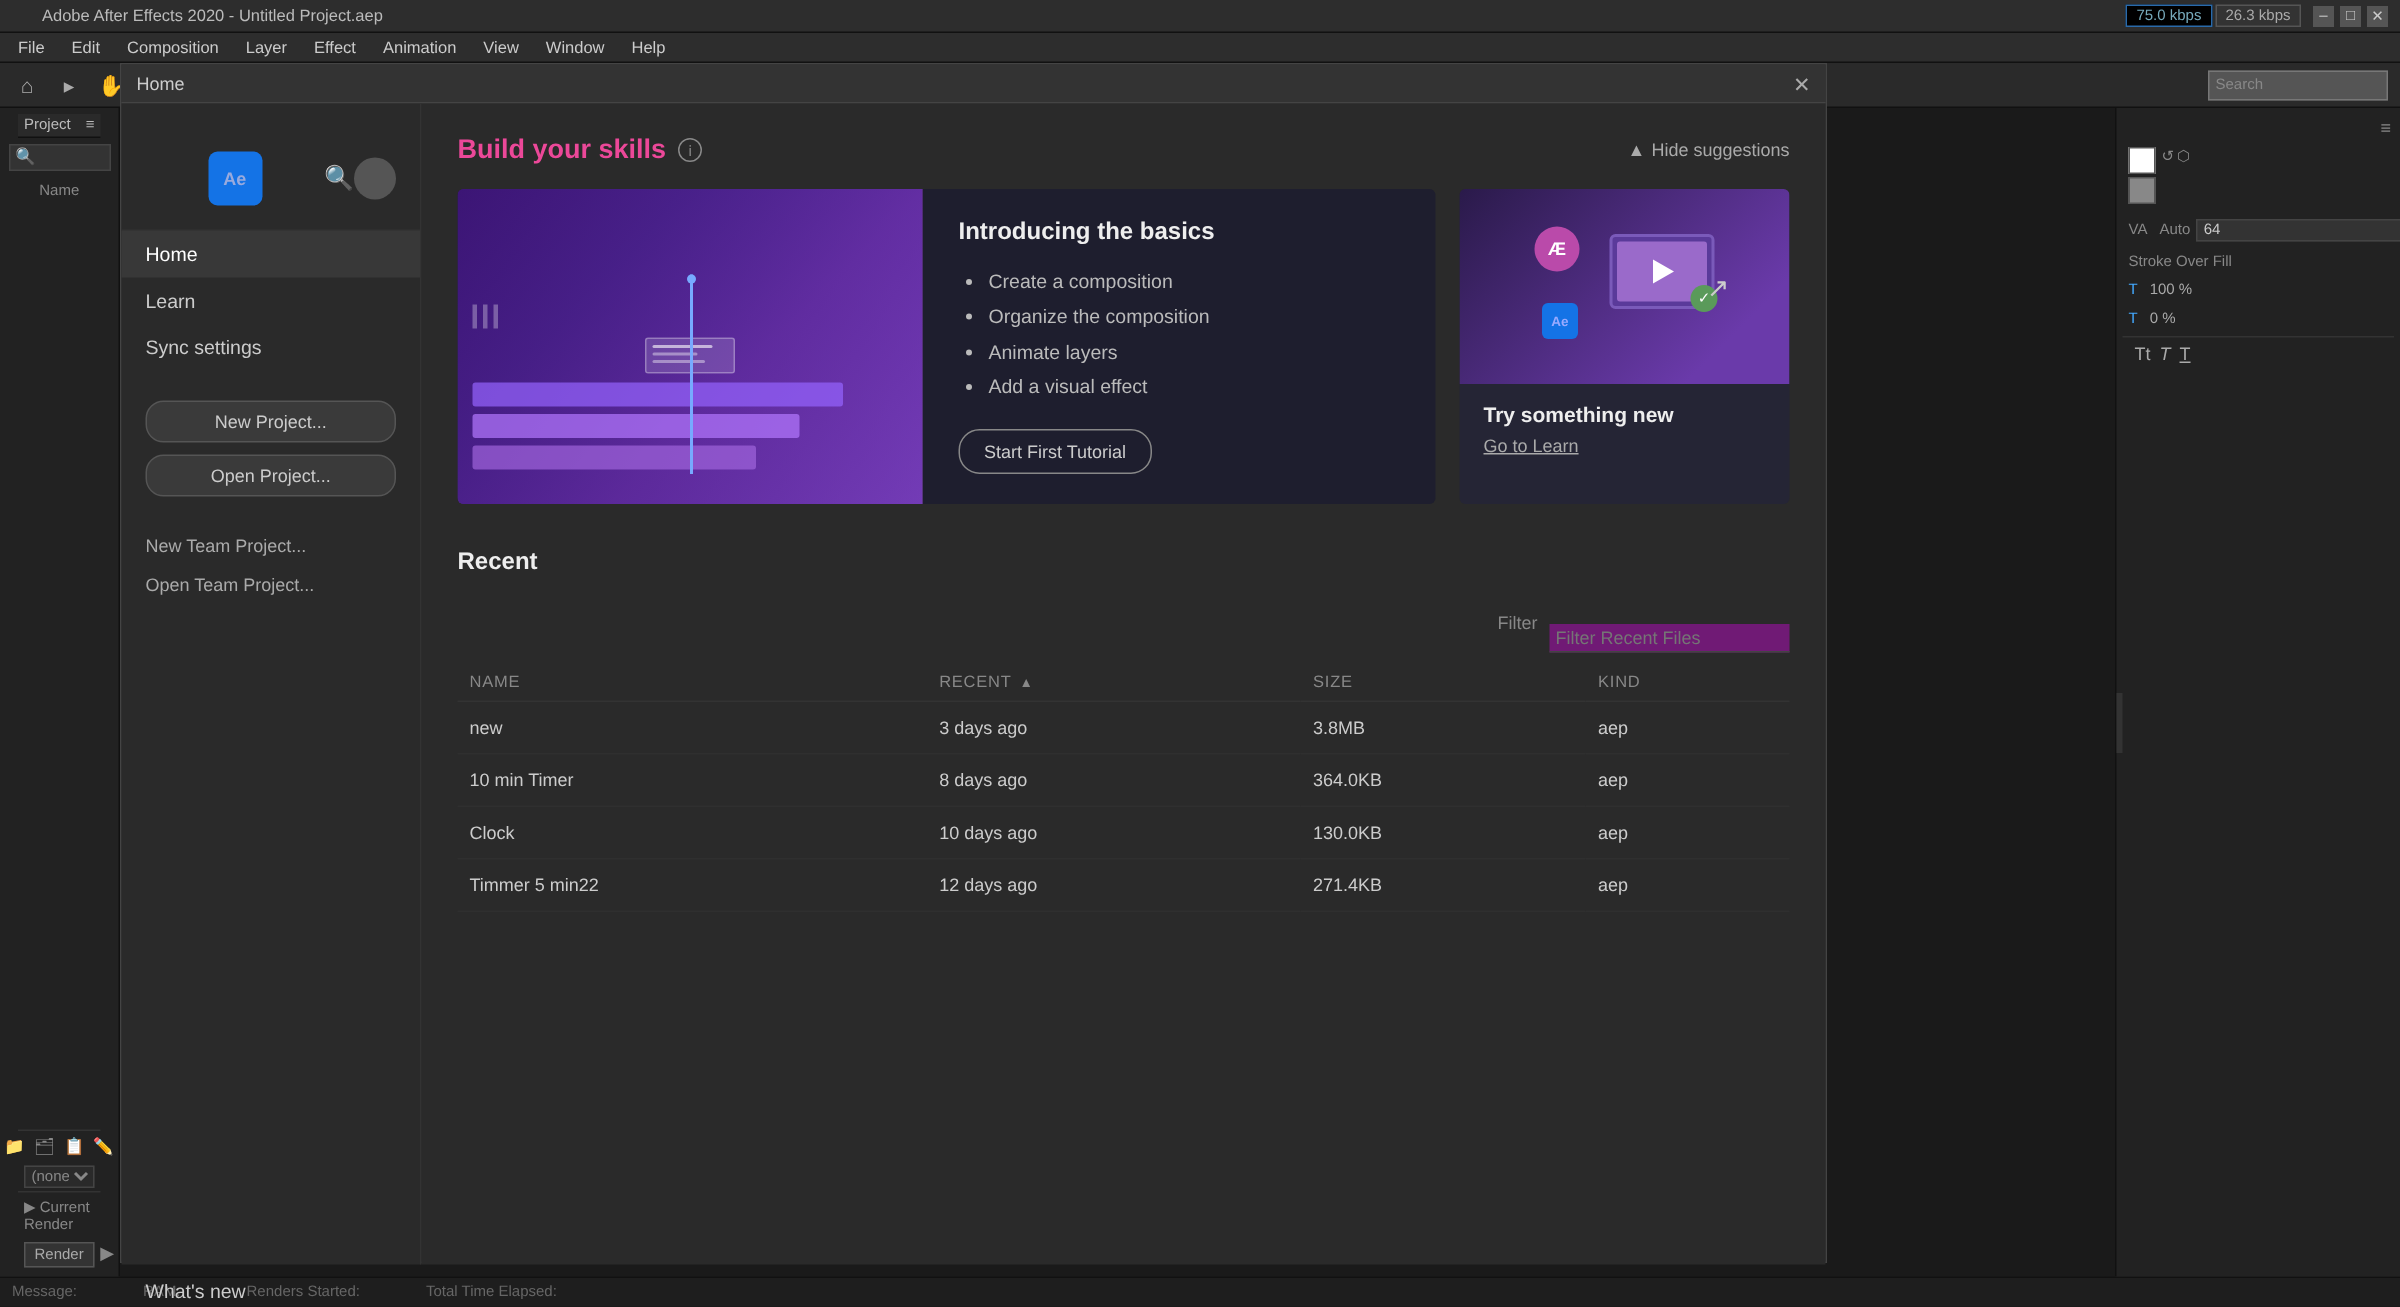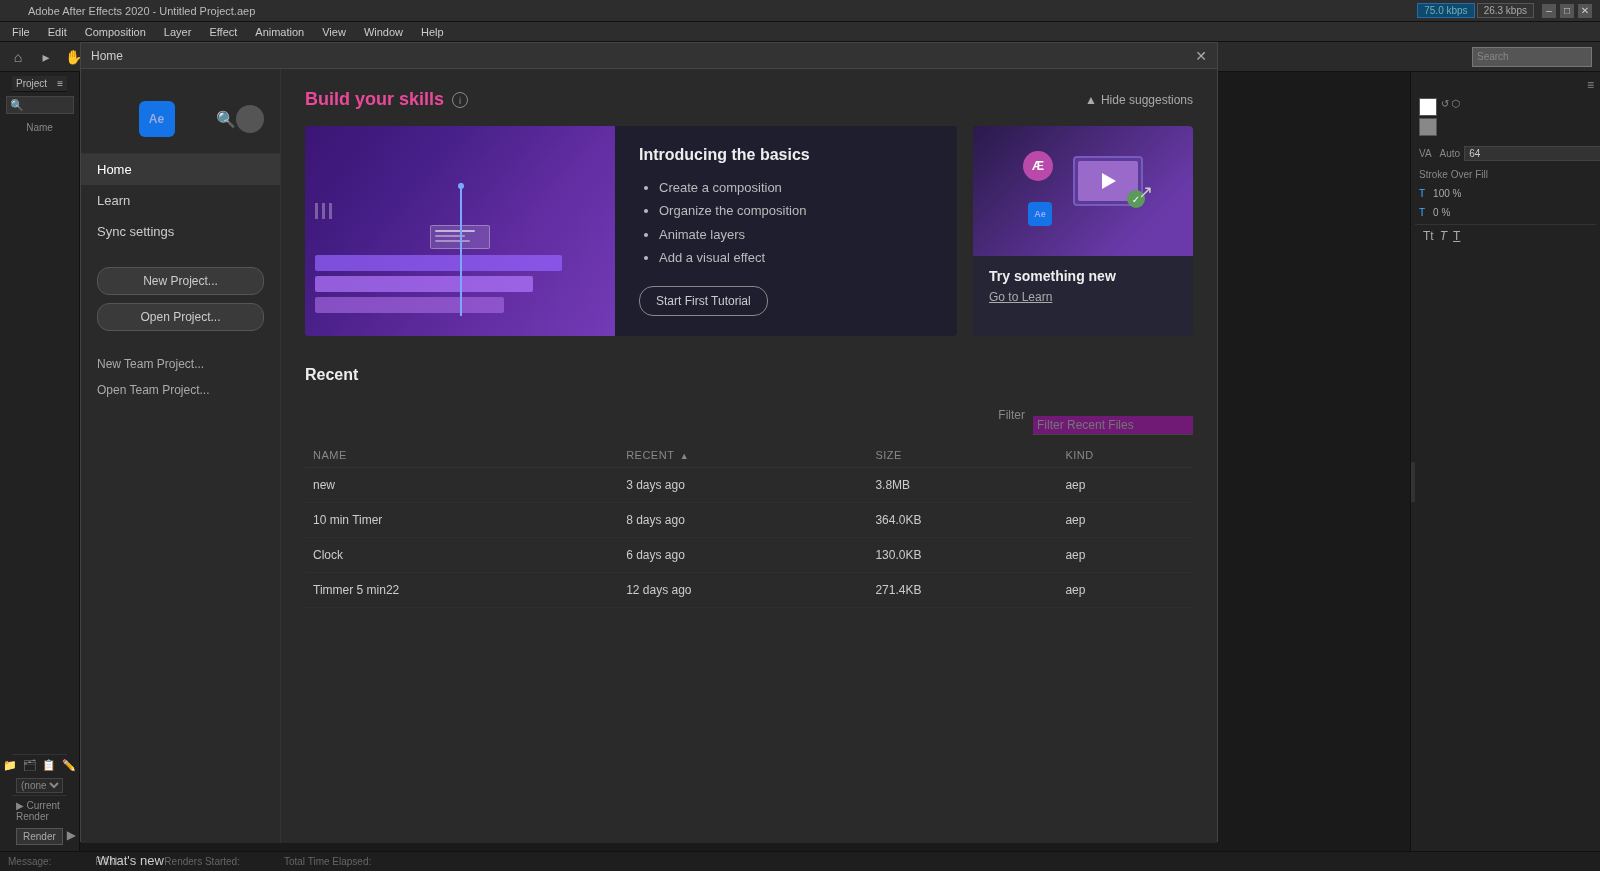--- a/index.html
+++ b/index.html
@@ -50,21 +50,21 @@
       gap: 2px;
     }
     .network-badge {
       background: #333;
       border: 1px solid #555;
       padding: 1px 6px;
       font-size: 10px;
       color: #aaa;
     }
     .network-badge.active {
-      background: #0c4a6e;
+      background: #000000;
       border-color: #2a6aaa;
       color: #7ab;
     }
 
     
     .menu-bar {
       background: #2d2d2d;
       height: 20px;
       display: flex;
       align-items: center;
@@ -817,21 +817,21 @@
                 <td>aep</td>
               </tr>
               <tr class="table-row">
                 <td>10 min Timer</td>
                 <td>8 days ago</td>
                 <td>364.0KB</td>
                 <td>aep</td>
               </tr>
               <tr class="table-row">
                 <td>Clock</td>
-                <td>6 days ago</td>
+                <td>10 days ago</td>
                 <td>130.0KB</td>
                 <td>aep</td>
               </tr>
               <tr class="table-row">
                 <td>Timmer 5 min22</td>
                 <td>12 days ago</td>
                 <td>271.4KB</td>
                 <td>aep</td>
               </tr>
             </tbody>

